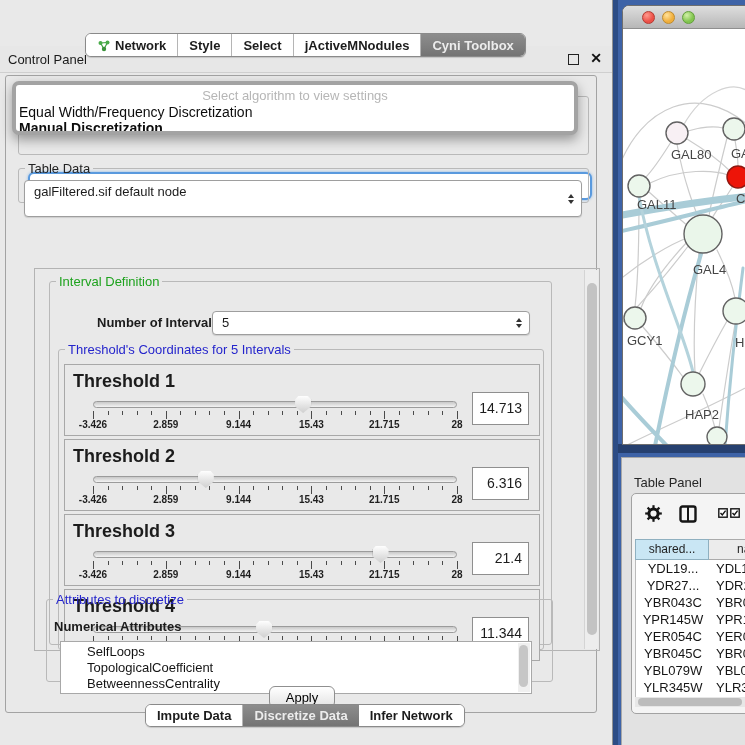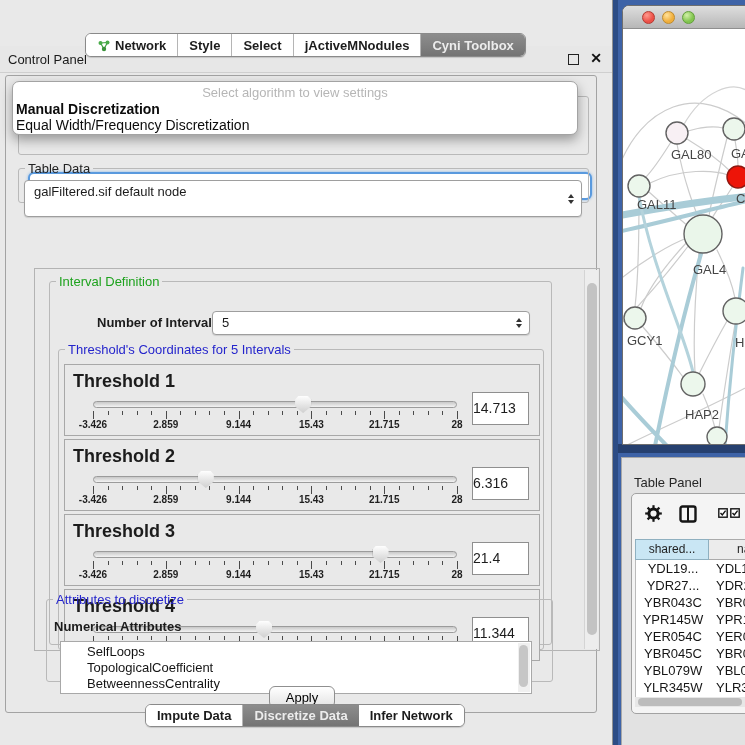--- a/index.html
+++ b/index.html
@@ -31,41 +31,41 @@
   .combo { position:absolute; background:#fff; border:1px solid #9e9e9e; border-radius:4px; font-size:13px; line-height:22px; padding-left:9px; box-shadow:0 1px 1px rgba(0,0,0,.12); }
   .stepper { position:absolute; right:7px; top:50%; transform:translateY(-50%); display:flex; flex-direction:column; gap:2px; }
   .stepper i { width:0; height:0; border-left:3.5px solid transparent; border-right:3.5px solid transparent; }
   .stepper .up { border-bottom:4.5px solid #333; }
   .stepper .dn { border-top:4.5px solid #333; }
 
   
   #algo-combo { left:22px; top:96px; width:564px; height:28px; border:2px solid #5a9ade; border-radius:6px; box-shadow:0 0 3px #7fb3e8; }
 
   
-  #algo-popup { position:absolute; left:12px; top:81px; width:566px; height:54px; background:#fff; border:1px solid #a3a3a3; border-radius:7px; box-shadow:0 5px 12px rgba(0,0,0,.35); z-index:60; overflow:hidden; }
+  #algo-popup { position:absolute; left:12px; top:81px; width:566px; height:54px; background:#fff; border:4px solid #a3a3a3; border-radius:7px; box-shadow:0 5px 12px rgba(0,0,0,.35); z-index:60; overflow:hidden; }
   #algo-popup .prompt { margin-top:3px; height:16px; line-height:16px; text-align:center; color:#b6b6b6; font-size:13px; }
   .popup-opt { height:16px; line-height:16px; padding-left:3px; font-size:14px; color:#0c0c0c; }
   .popup-opt.em { font-weight:700; }
 
   
   #viewport { position:absolute; left:28px; top:192px; width:566px; height:383px; border:1px solid #b3b3b3; }
   .vscroll { position:absolute; right:1px; top:1px; bottom:1px; width:14px; background:#ededed; border-left:1px solid #d4d4d4; }
   .vscroll .thumb-v { position:absolute; left:2px; width:10px; border-radius:6px; background:#c3c3c3; }
 
   #num-label { position:absolute; left:47px; top:26px; font-size:13px; font-weight:700; }
   #num-combo { left:162px; top:22px; width:318px; height:24px; }
 
   .tbox { position:relative; width:476px; height:72px; border:1px solid #a8a8a8; background:#e9e9e9; margin-bottom:3px; }
   .tbox .tlabel { position:absolute; left:8px; top:6px; font-size:18px; font-weight:700; }
   .track { position:absolute; left:28px; top:36px; width:364px; height:7px; border:1px solid #9b9b9b; border-radius:4px; background:linear-gradient(#c8c8c8,#f3f3f3); }
   .thumb { position:absolute; top:31px; width:16px; height:17px; background:linear-gradient(#fefefe,#cfcfcf); clip-path:polygon(50% 100%,0 62%,0 20%,20% 0,80% 0,100% 20%,100% 62%); filter:drop-shadow(0 0 1px rgba(0,0,0,.6)); }
   .ticks { position:absolute; left:28px; top:46px; width:364px; height:9px; }
   .tick { position:absolute; top:0; width:1px; background:#4a4a4a; }
   .tl { position:absolute; top:54px; transform:translateX(-50%); font-size:10px; font-weight:700; color:#1f1f1f; white-space:nowrap; }
-  .vbox { position:absolute; right:10px; top:27px; width:57px; height:33px; background:#fff; border:1px solid #8f8f8f; font-size:14px; text-align:left; line-height:31px; padding-right:16px; }
+  .vbox { position:absolute; right:10px; top:27px; width:57px; height:33px; background:#fff; border:1px solid #8f8f8f; font-size:14px; text-align:right; line-height:31px; padding-right:6px; }
 
   #attr-list-label { position:absolute; left:7px; top:12px; font-size:13px; font-weight:700; }
   #attr-listbox { position:absolute; left:13px; top:34px; width:472px; height:53px; background:#fff; border:1px solid #a8a8a8; overflow:hidden; }
   #attr-listbox ul { list-style:none; padding:2px 0 0 26px; }
   #attr-listbox li { font-size:13px; height:16px; line-height:16px; color:#141414; }
   .list-scroll { position:absolute; right:1px; top:1px; bottom:1px; width:12px; background:#f0f0f0; }
   .list-scroll .thumb-v { position:absolute; left:1px; top:2px; width:9px; height:42px; border-radius:5px; background:#c6c6c6; }
 
   #apply-btn { position:absolute; left:263px; top:610px; width:66px; height:22px; border:1px solid #8f8f8f; border-radius:6px; background:linear-gradient(#ffffff,#e3e3e3); font-size:13px; font-family:"Liberation Sans",sans-serif; }
 
@@ -362,22 +362,22 @@
         <span>Discretize Data</span>
       </div>
       <div class="tab">
         <span>Infer Network</span>
       </div>
     </div>
 
   <div id="algo-popup">
     <div class="prompt">Select algorithm to view settings</div>
     <div id="popup-options">
+        <div class="popup-opt">Equal Width/Frequency Discretization</div>
         <div class="popup-opt em">Manual Discretization</div>
-        <div class="popup-opt">Equal Width/Frequency Discretization</div>
       </div>
   </div>
 </div>
 
 <div id="desktop">
   <div class="dk-edge"></div>
   <div class="dk-shadow"></div>
 </div>
 
 <div id="net-window">

